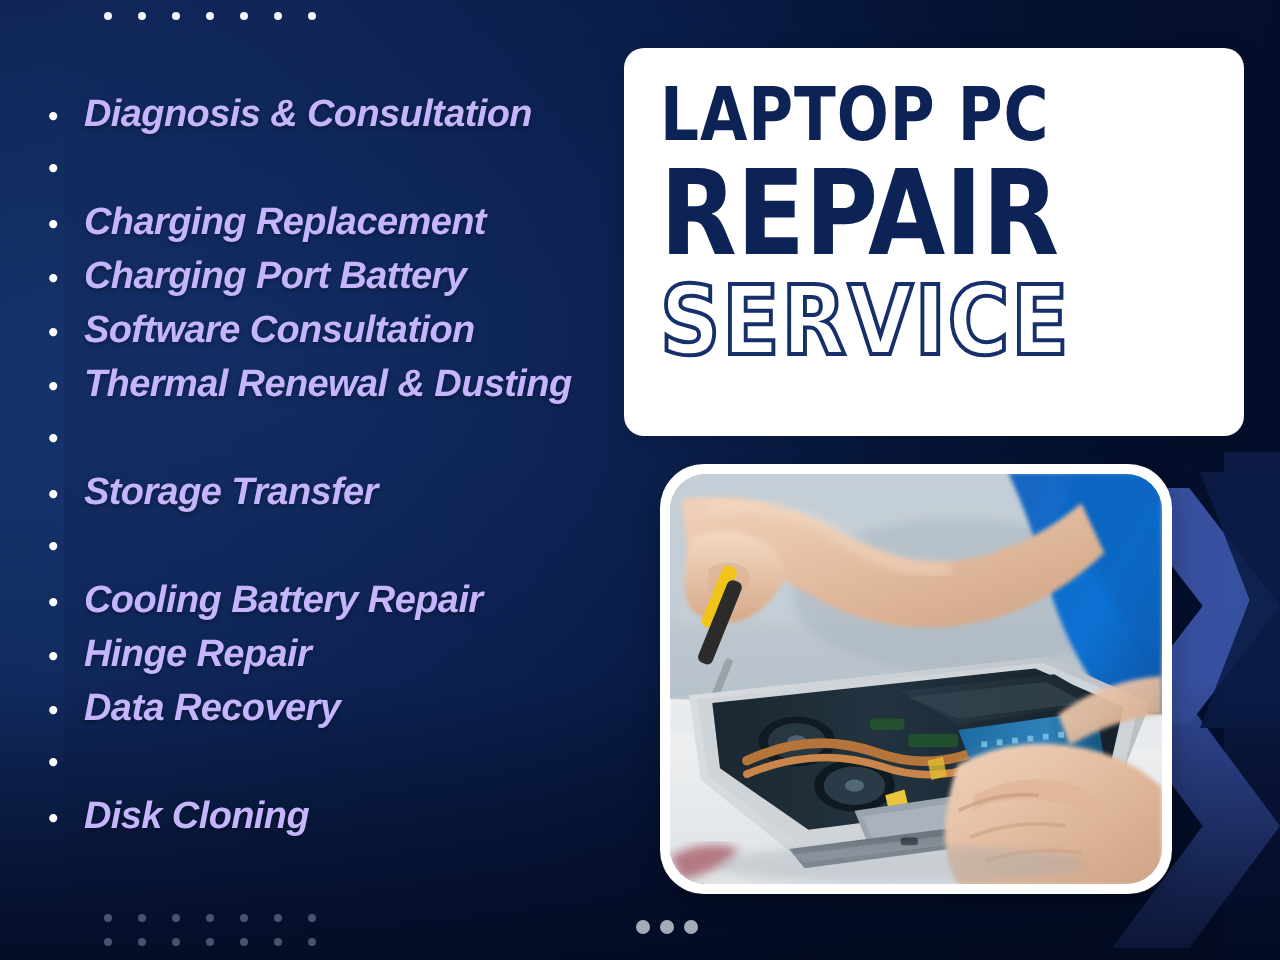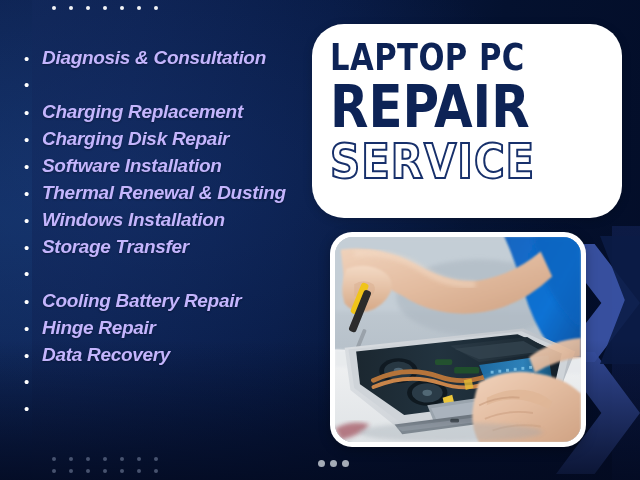--- a/index.html
+++ b/index.html
@@ -82,21 +82,21 @@
   .svc-label{
     color:#c4b5fd; font-size:19px; font-weight:700; line-height:27px;
     letter-spacing:-.3px; white-space:nowrap;
     text-shadow:0 1px 2px rgba(0,0,0,.35);
     font-style:italic;
   }
 
   
   #title-card{
     position:absolute; left:312px; top:24px; width:310px; height:194px;
-    background:#ffffff; border-radius:32px;
+    background:#ffffff; border-radius:10px;
     box-shadow:0 2px 10px rgba(0,0,0,.18);
     overflow:hidden;
   }
   #title-stack{ position:absolute; left:18px; top:14px; width:212px; }
   .t-laptop{
     font-family:"DejaVu Sans Condensed","Liberation Sans Narrow","Liberation Sans", sans-serif;
     color:#0d2356; font-weight:700; font-size:37px; line-height:40px;
     letter-spacing:.5px; transform:scaleX(.92); transform-origin:left center;
     white-space:nowrap;
   }
@@ -181,33 +181,32 @@
       </div>
       <div class="svc-row">
         <span class="svc-bullet">•</span>
       </div>
       <div class="svc-row">
         <span class="svc-bullet">•</span>
         <span class="svc-label">Charging Replacement</span>
       </div>
       <div class="svc-row">
         <span class="svc-bullet">•</span>
-        <span class="svc-label">Charging Disk Repair</span>
-      </div>
-      <div class="svc-row">
-        <span class="svc-bullet">•</span>
-        <span class="svc-label">Software Installation</span>
+        <span class="svc-label">Charging Port Battery</span>
+      </div>
+      <div class="svc-row">
+        <span class="svc-bullet">•</span>
+        <span class="svc-label">Software Consultation</span>
       </div>
       <div class="svc-row">
         <span class="svc-bullet">•</span>
         <span class="svc-label">Thermal Renewal &amp; Dusting</span>
       </div>
       <div class="svc-row">
         <span class="svc-bullet">•</span>
-        <span class="svc-label">Windows Installation</span>
       </div>
       <div class="svc-row">
         <span class="svc-bullet">•</span>
         <span class="svc-label">Storage Transfer</span>
       </div>
       <div class="svc-row">
         <span class="svc-bullet">•</span>
       </div>
       <div class="svc-row">
         <span class="svc-bullet">•</span>
@@ -219,20 +218,21 @@
       </div>
       <div class="svc-row">
         <span class="svc-bullet">•</span>
         <span class="svc-label">Data Recovery</span>
       </div>
       <div class="svc-row">
         <span class="svc-bullet">•</span>
       </div>
       <div class="svc-row">
         <span class="svc-bullet">•</span>
+        <span class="svc-label">Disk Cloning</span>
       </div>
     </div>
 
   <div id="title-card">
     <div id="title-stack">
       <div class="t-laptop">LAPTOP PC</div>
       <div class="t-repair">REPAIR</div>
       <div class="t-service">SERVICE</div>
     </div>
 

